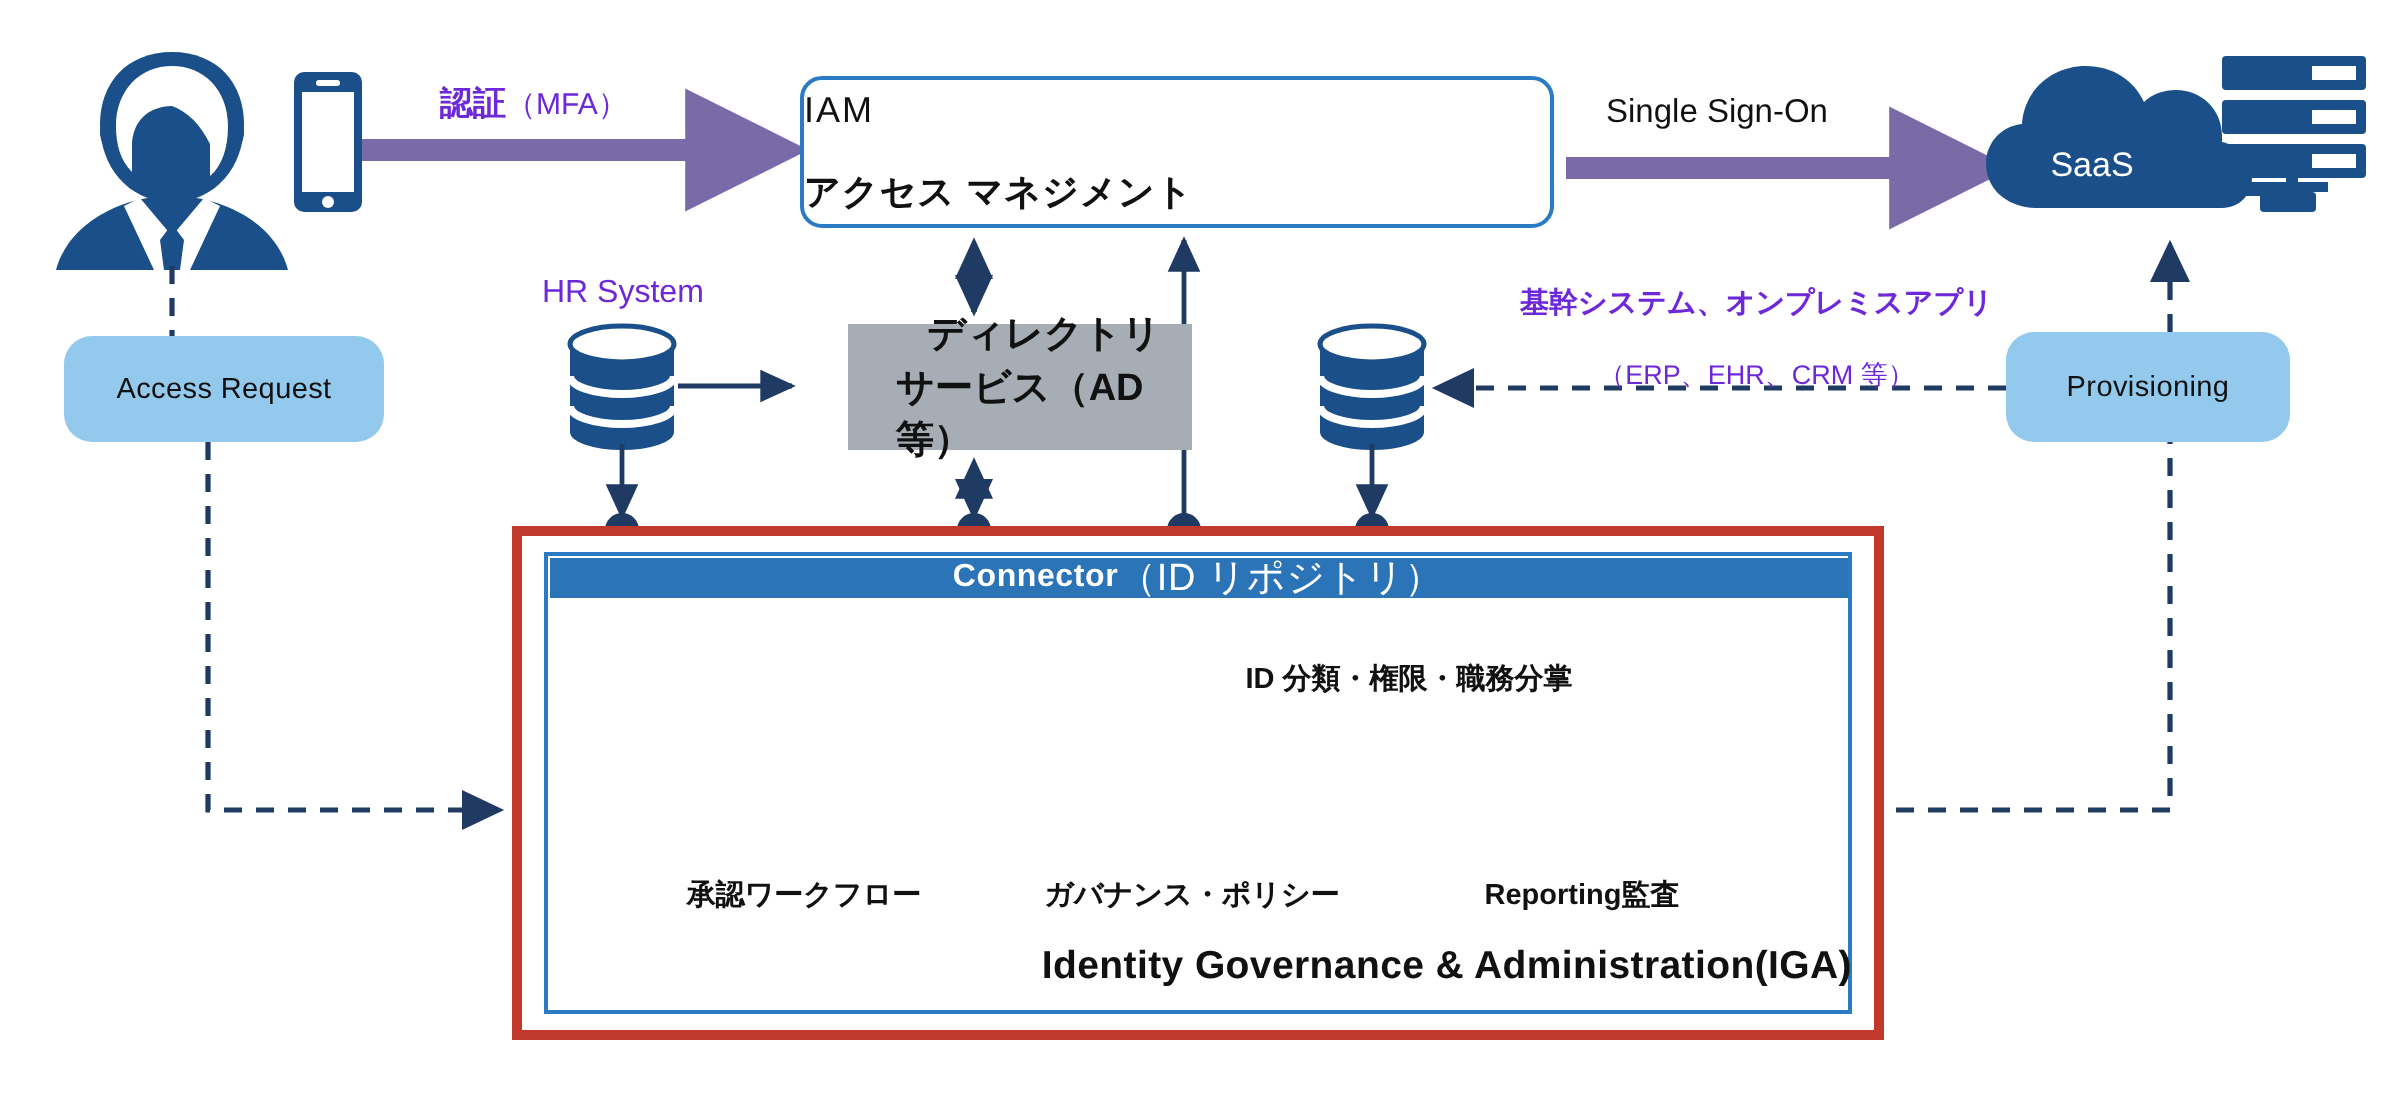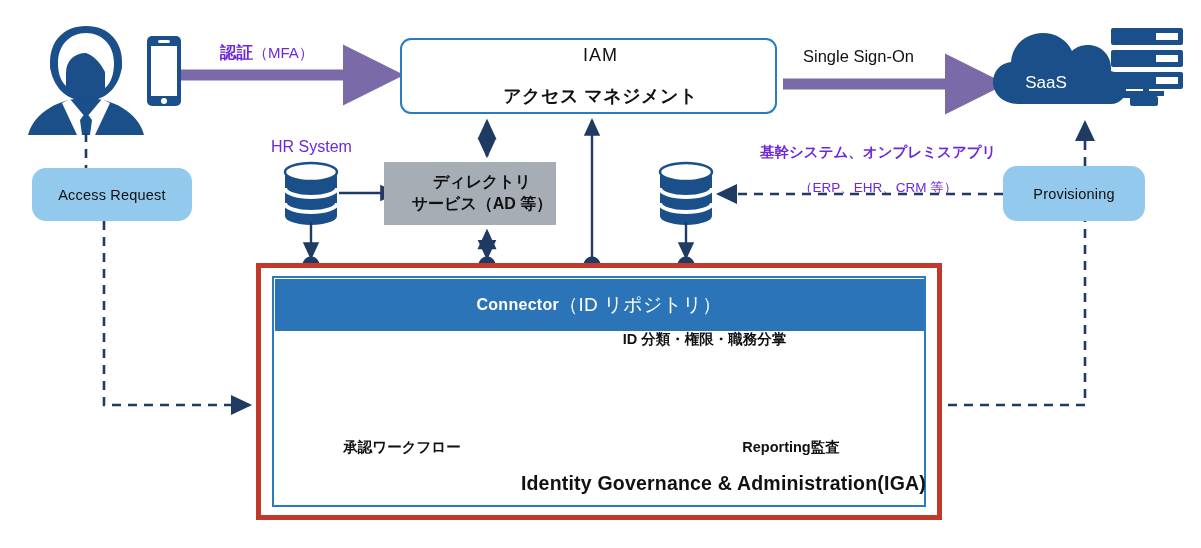--- a/index.html
+++ b/index.html
@@ -40,40 +40,39 @@
   }
   .iam-box {
     position: absolute;
     left: 400px; top: 38px;
     width: 377px; height: 76px;
     border: 2.5px solid #2a7ac4;
     border-radius: 11px;
     background: #ffffff;
     display: flex;
     flex-direction: column;
-    align-items: center;
+    align-items: flex-start;
     justify-content: center;
     gap: 18px;
-    padding-left: 24px;
   }
   .iam-line1 { font-size: 18px; color: #111; letter-spacing: 1px; }
   .iam-line2 { font-size: 18px; color: #111; font-weight: 700; letter-spacing: 0.5px; }
 
   .dir-box {
     position: absolute;
-    left: 384px; top: 162px;
+    left: 424px; top: 162px;
     width: 172px; height: 63px;
     background: #a6adb4;
     display: flex;
     flex-direction: column;
     align-items: center;
     justify-content: center;
     gap: 1px;
     color: #111;
-    font-size: 16px;
+    font-size: 19px;
     font-weight: 700;
     padding-left: 24px;
   }
 
   
   .iga-outer {
     position: absolute;
     left: 256px; top: 263px;
     width: 686px; height: 257px;
     border: 5px solid #c0392b;
@@ -82,21 +81,21 @@
   .iga-inner {
     position: absolute;
     left: 272px; top: 276px;
     width: 654px; height: 231px;
     border: 2.5px solid #2a7ac4;
     background: #ffffff;
   }
   .connector-bar {
     position: absolute;
     left: 274.5px; top: 278.5px;
-    width: 649px; height: 52px;
+    width: 649px; height: 20px;
     background: #2b74b8;
     display: flex;
     align-items: center;
     justify-content: center;
     color: #ffffff;
     font-size: 16px;
     font-weight: 700;
     letter-spacing: 0.3px;
   }
   .connector-bar .paren { font-weight: 400; font-size: 19px; text-align: right; }
@@ -319,20 +318,21 @@
   </div>
 
   <div class="id-class">ID 分類・権限・職務分掌</div>
 
   <div class="feature" style="left:317px; top:368px;">
     <div class="ico"></div>
     <div class="cap">承認ワークフロー</div>
   </div>
   <div class="feature" style="left:511px; top:368px;">
     <div class="ico"></div>
+    <div class="cap">ガバナンス・ポリシー</div>
   </div>
   <div class="feature" style="left:706px; top:368px;">
     <div class="ico"></div>
     <div class="cap">Reporting監査</div>
   </div>
 
   <div class="iga-title">Identity Governance &amp; Administration(IGA)</div>
 
   <div class="lbl lbl-auth">
     <span>認証</span><span class="paren">（MFA）</span>

